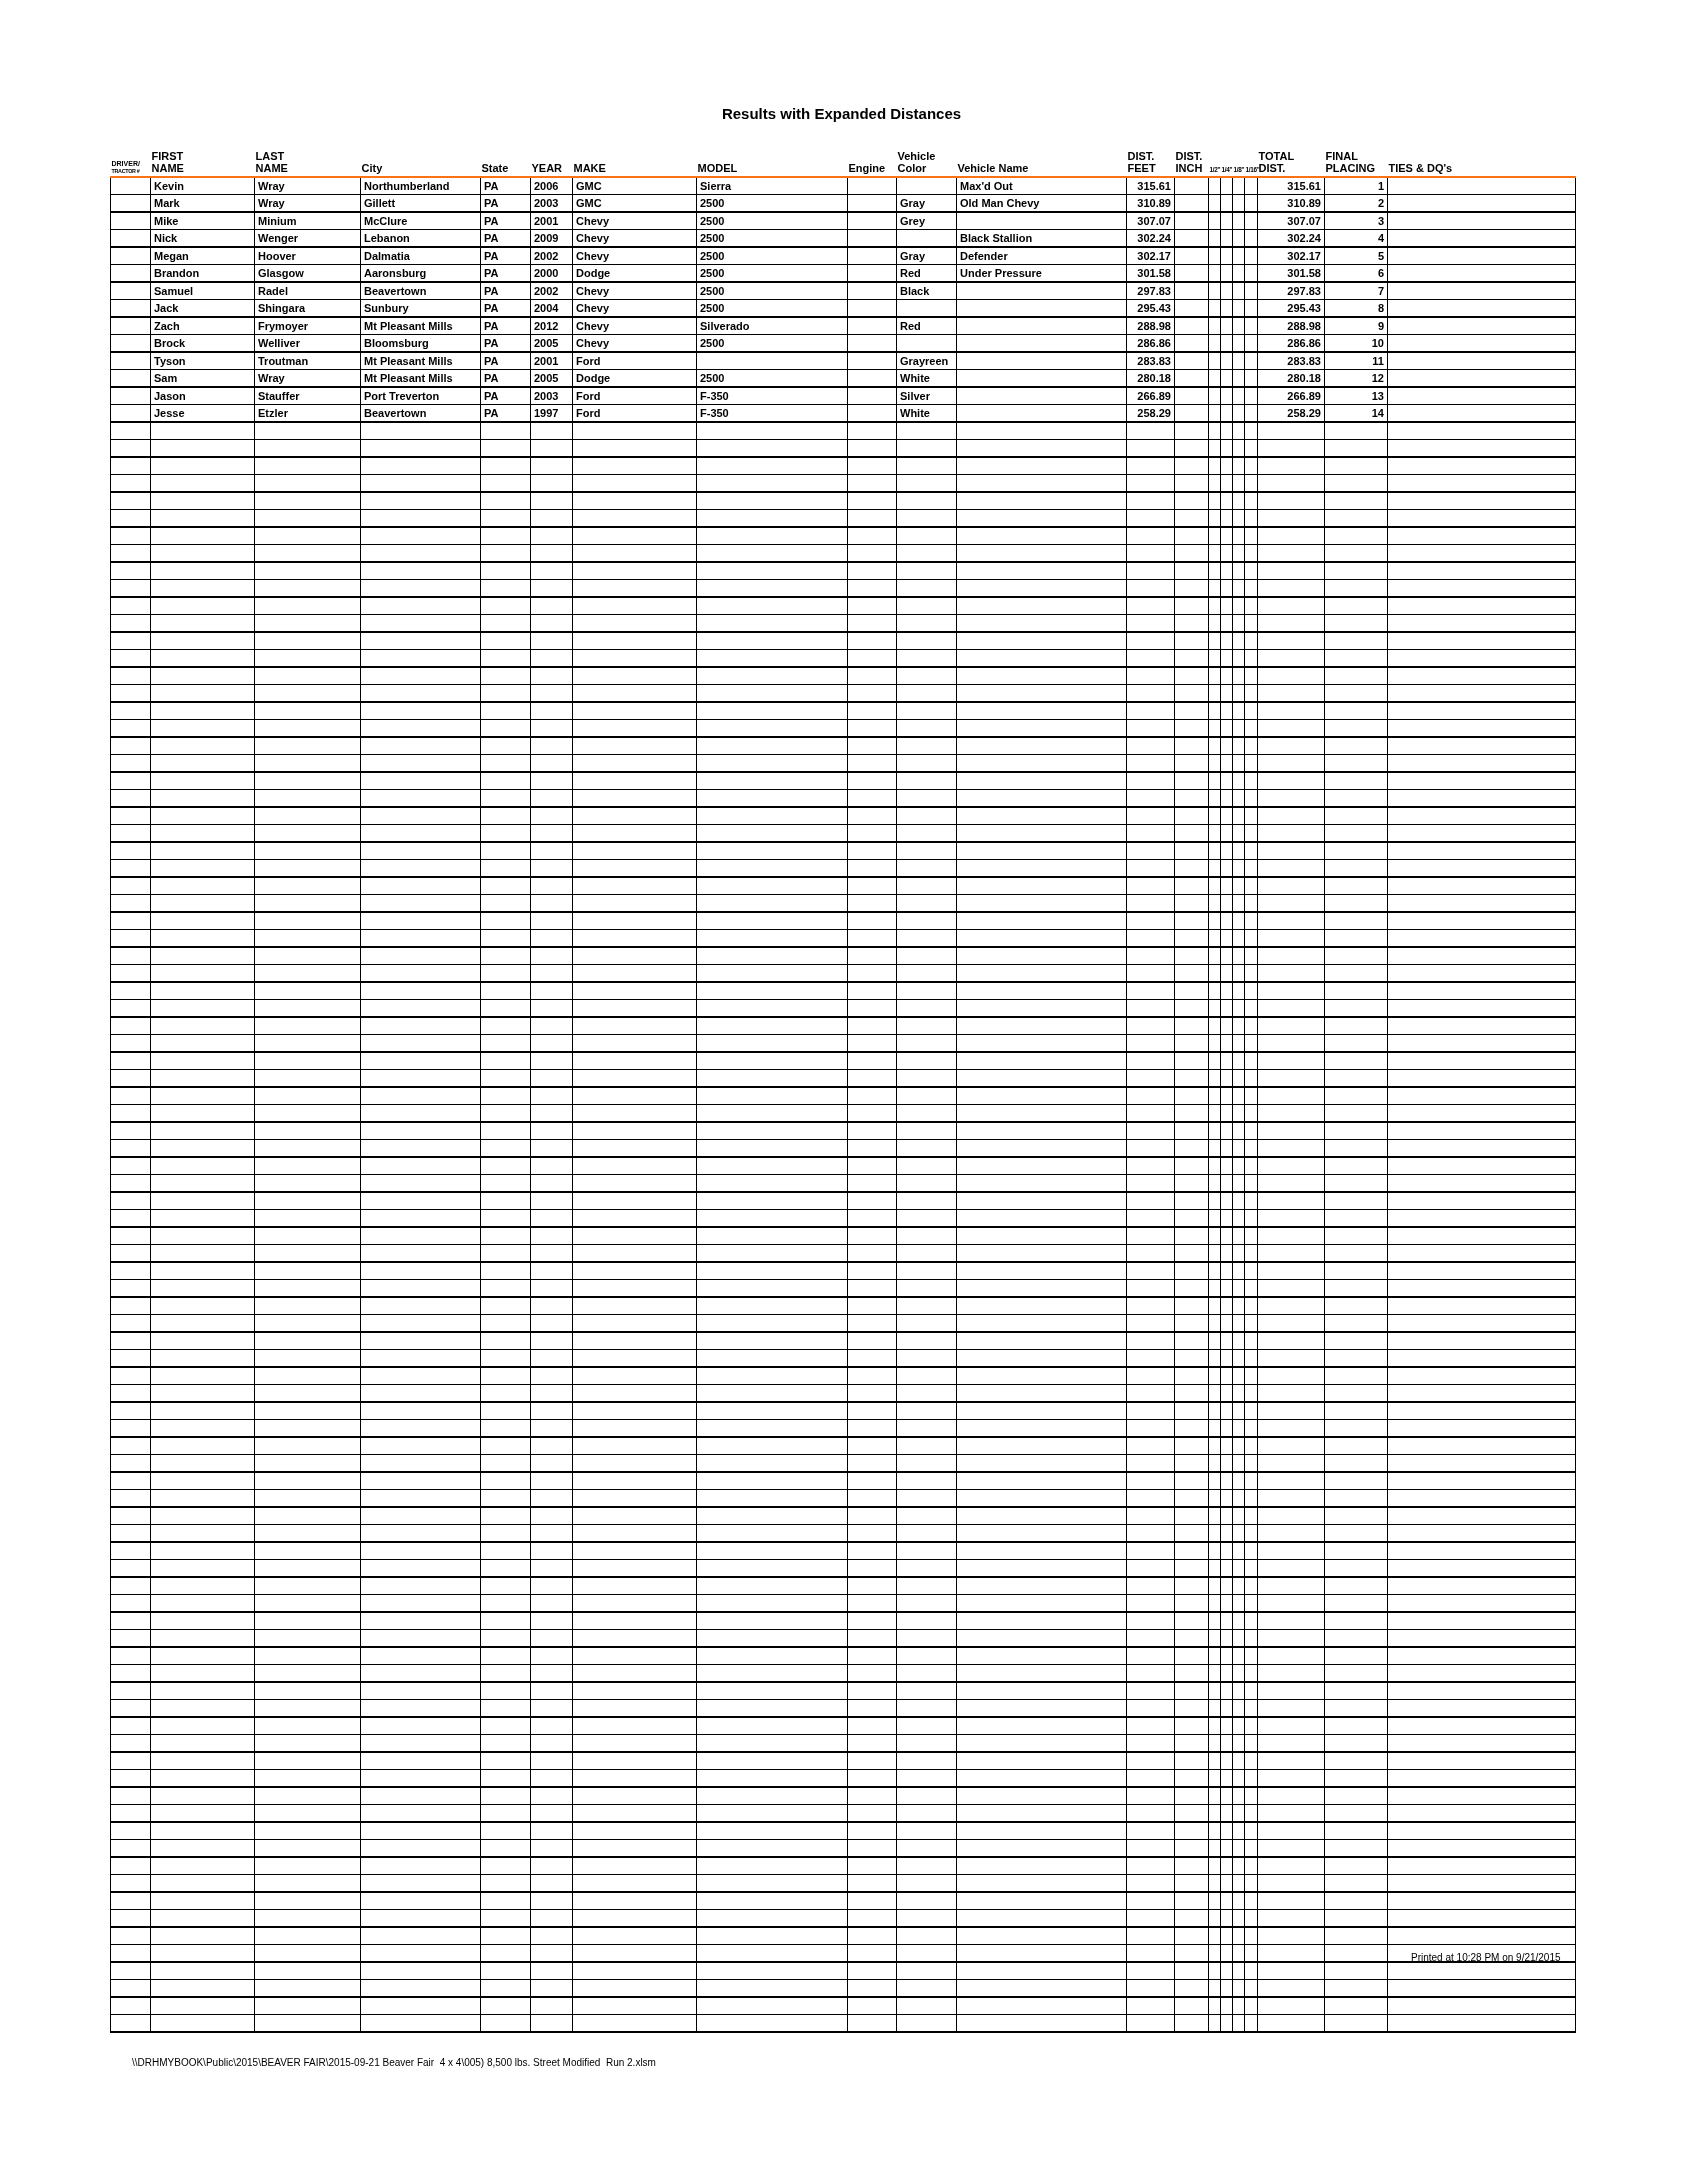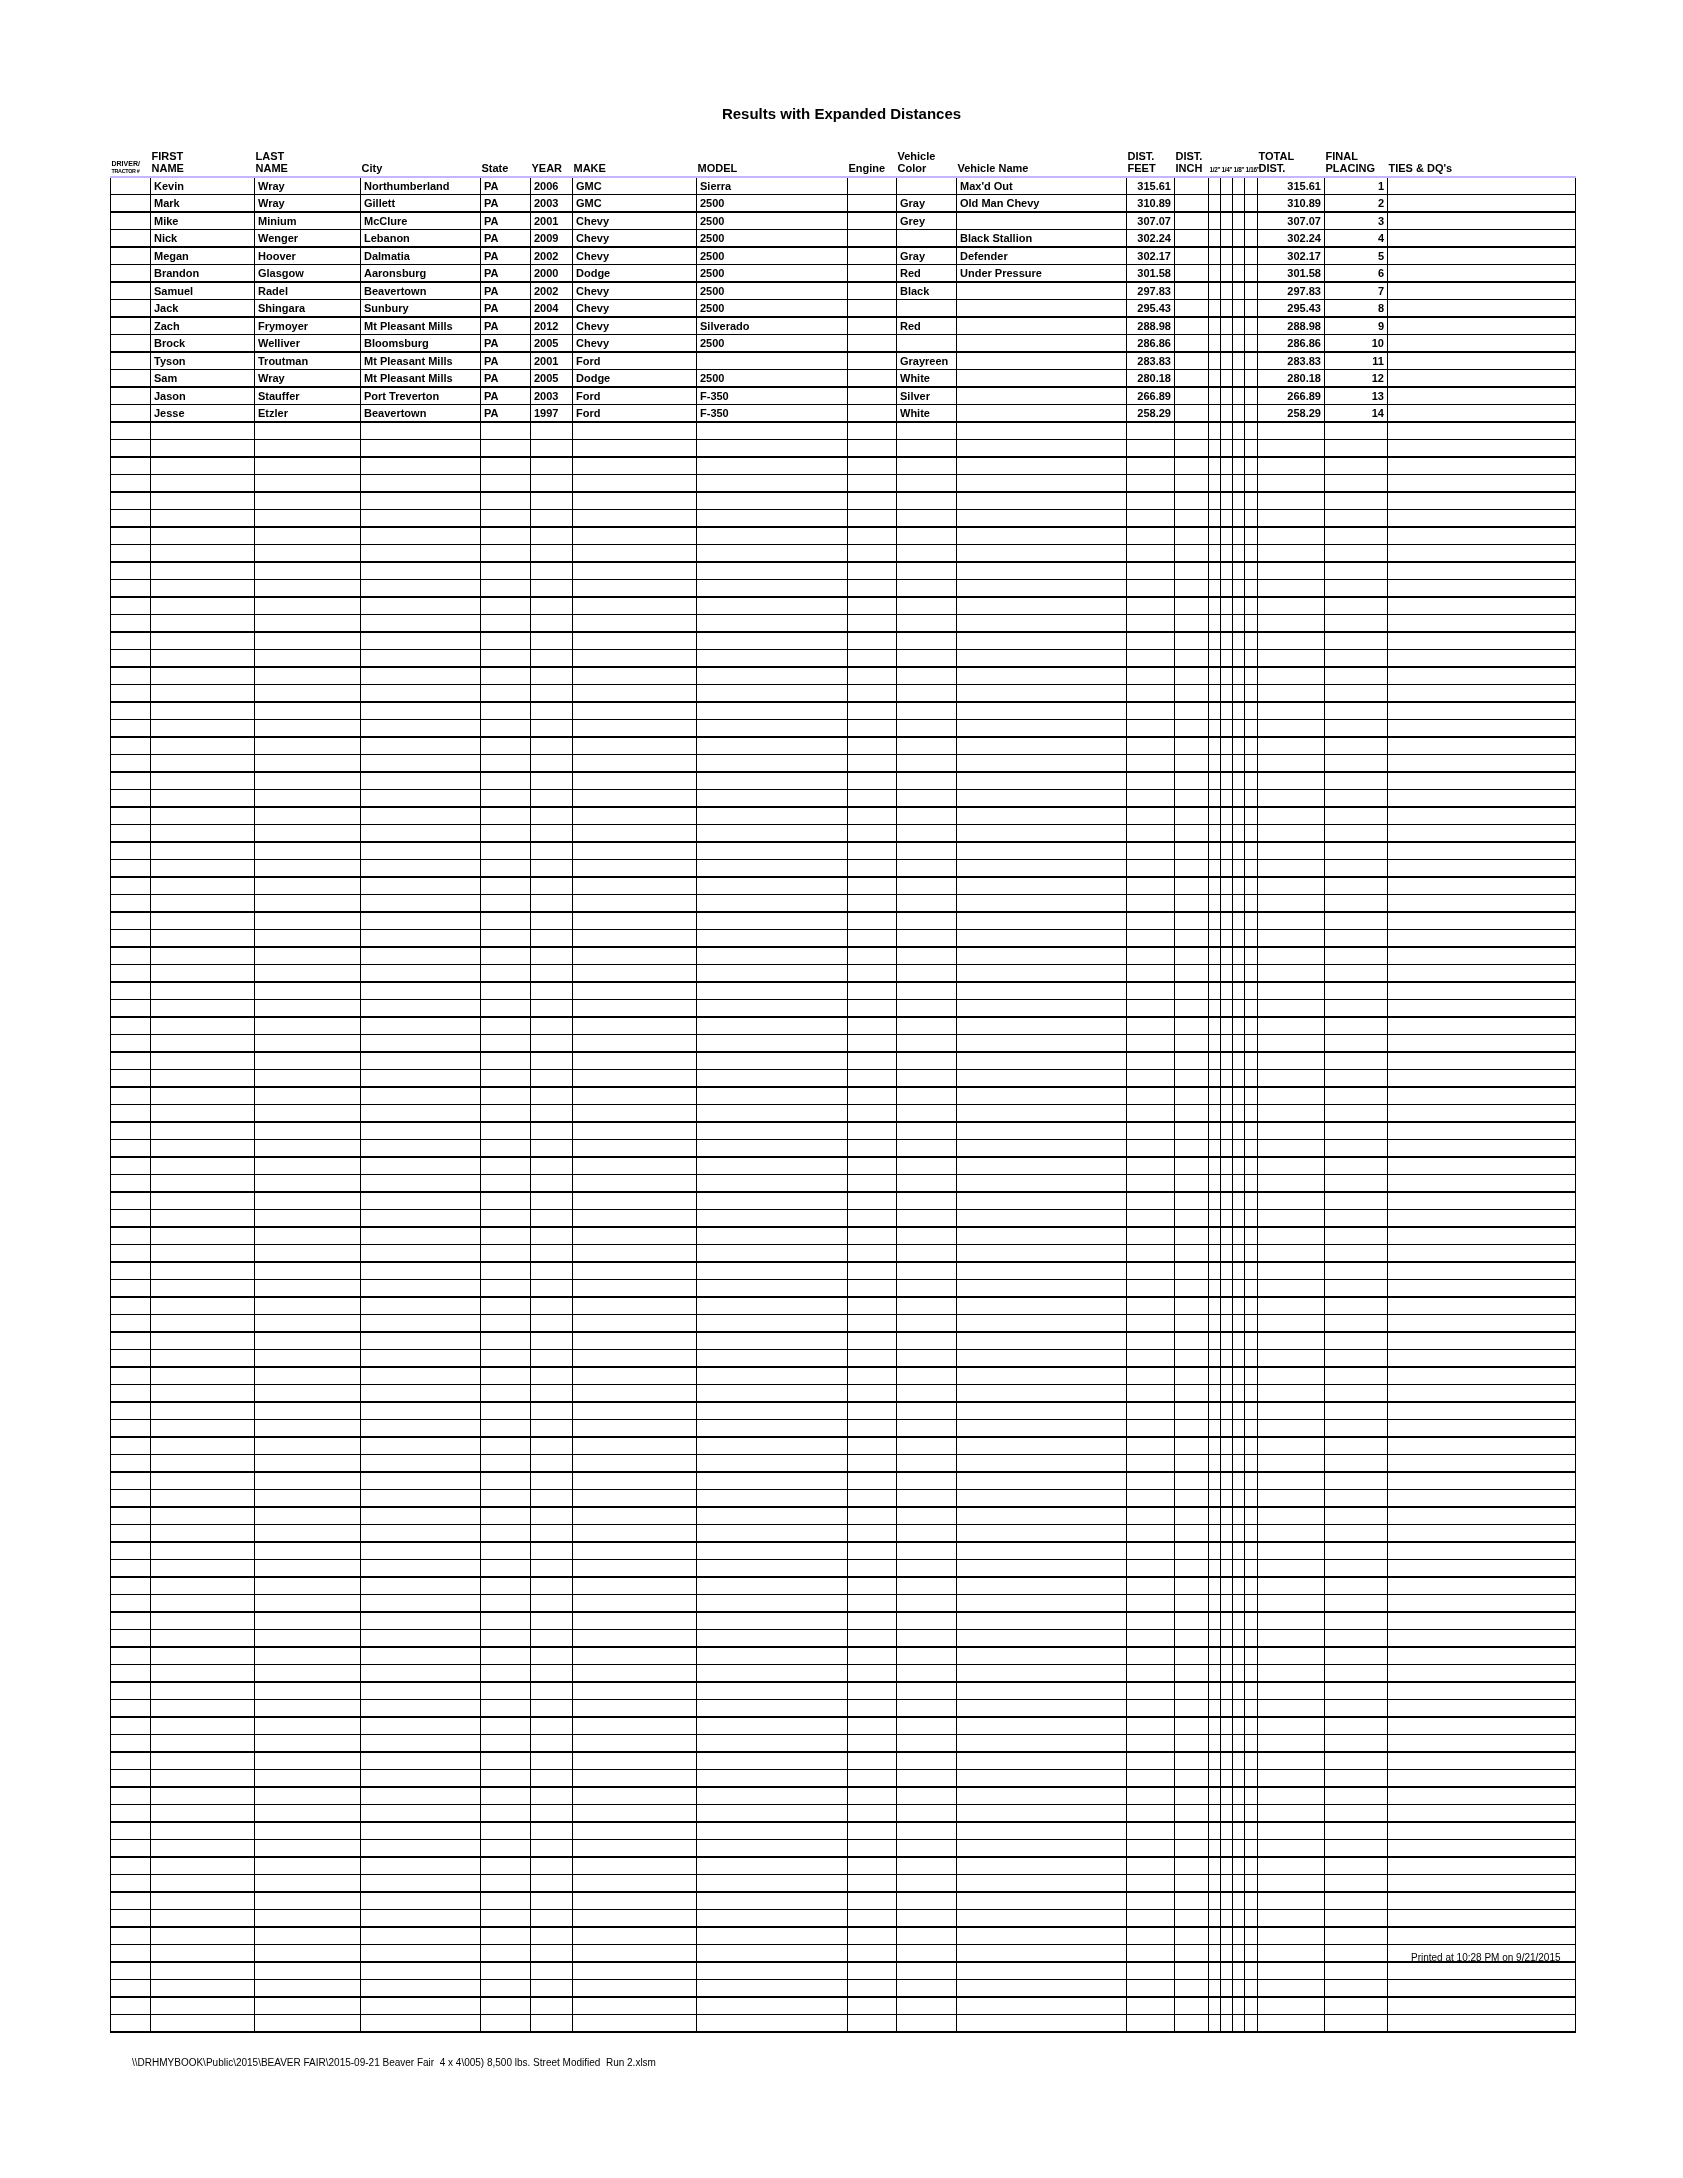--- a/index.html
+++ b/index.html
@@ -47,21 +47,21 @@
     border:1px solid #000;
     font-weight:bold;
     font-size:11px;
     line-height:13px;
     padding:0 3px;
     height:16px;
     vertical-align:middle;
     white-space:nowrap;
     overflow:visible;
   }
-  table.sheet tbody tr:first-child td{border-top:2px solid #c4b5fd;}
+  table.sheet tbody tr:first-child td{border-top:2px solid #f97316;}
   table.sheet tbody tr:nth-child(even) td{border-bottom-width:2px;}
   table.sheet tbody tr:last-child td{border-bottom-width:2px;}
   td.num{text-align:right;}
   td.no-r{border-right-style:hidden;}
   .footer{
     position:absolute;
     font-size:10px;
     font-weight:normal;
     white-space:pre;
     color:#000;

